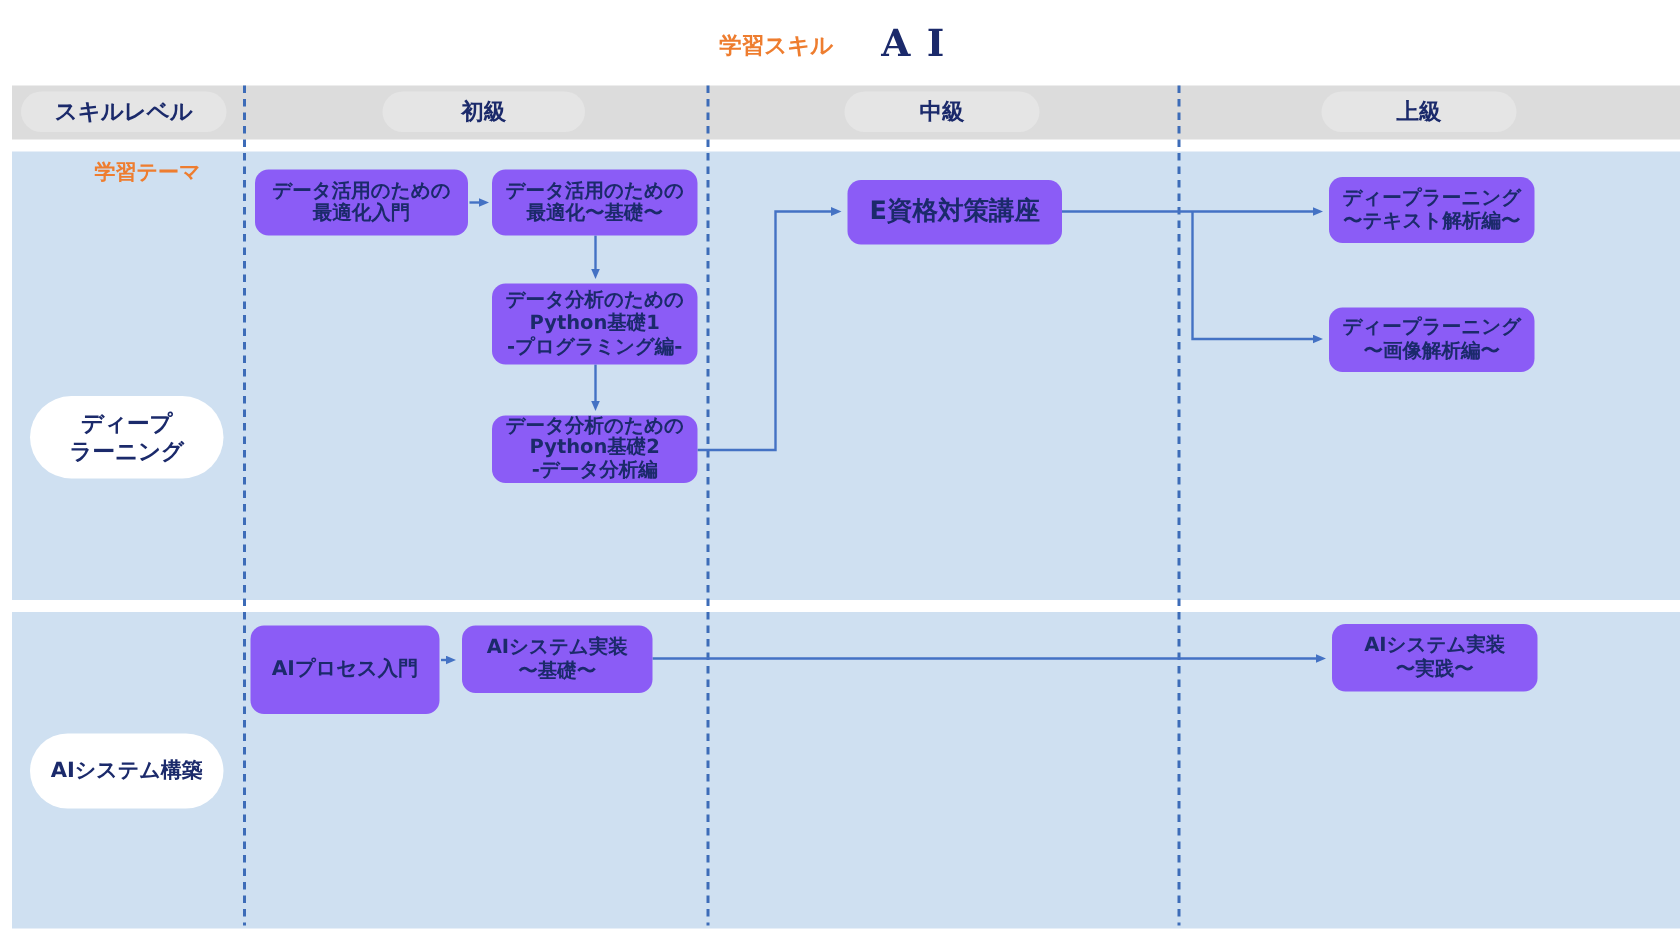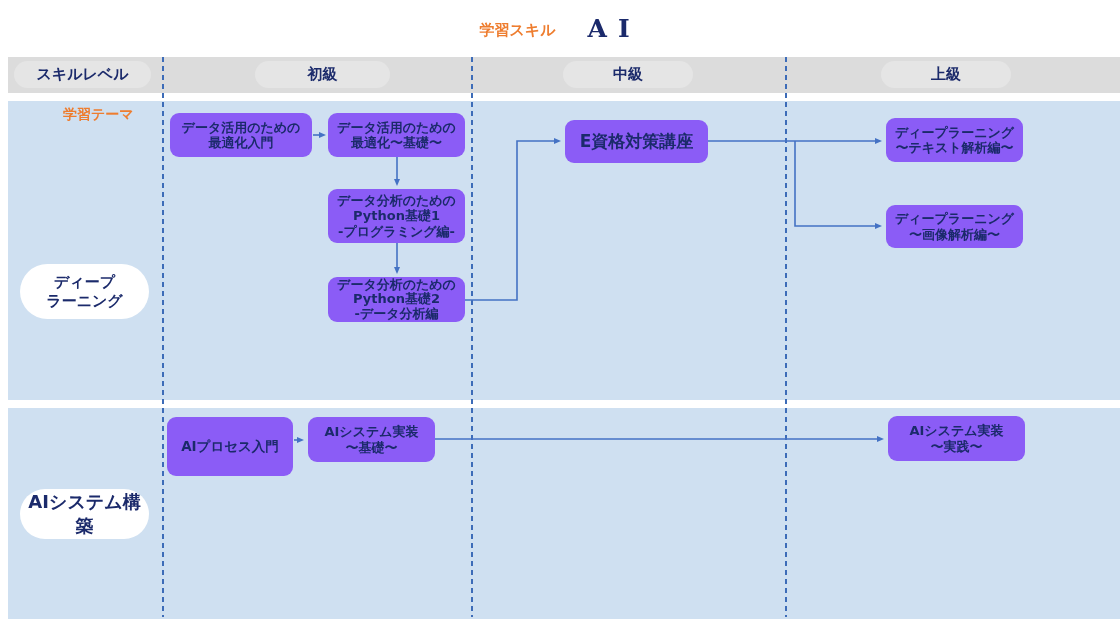--- a/index.html
+++ b/index.html
@@ -48,21 +48,21 @@
 <div class="pill" style="left:563px;width:130px;font-family:Liberation Mono, monospace;">中級</div>
 <div class="pill" style="left:881px;width:130px;">上級</div>
 
 <div class="band" style="top:101px;height:299px;"></div>
 <div class="band" style="top:408px;height:211px;"></div>
 
 <div class="theme-hdr">学習テーマ</div>
 
 <div class="theme-pill" style="top:228px;width:129px;height:55px;border-radius:28px;font-size:15px;line-height:19px;margin-top:36px;">ディープ
 ラーニング</div>
-<div class="theme-pill" style="top:489px;width:129px;height:50px;border-radius:25px;font-size:18px;">AIシステム構築</div>
+<div class="theme-pill" style="top:489px;width:129px;height:50px;border-radius:25px;font-size:14px;">AIシステム構築</div>
 
 <svg class="layer" width="1120" height="625" viewBox="0 0 1120 625">
   <defs>
     <marker id="arr" markerWidth="8" markerHeight="8" refX="1" refY="3" orient="auto" markerUnits="userSpaceOnUse">
       <path d="M0,0 L7,3 L0,6 Z" fill="#4472c4"></path>
     </marker>
   </defs>
   <g stroke="#3d6cb8" stroke-width="2" stroke-dasharray="5 4" fill="none">
     <line x1="163" y1="57" x2="163" y2="617"></line>
     <line x1="472" y1="57" x2="472" y2="617"></line>

